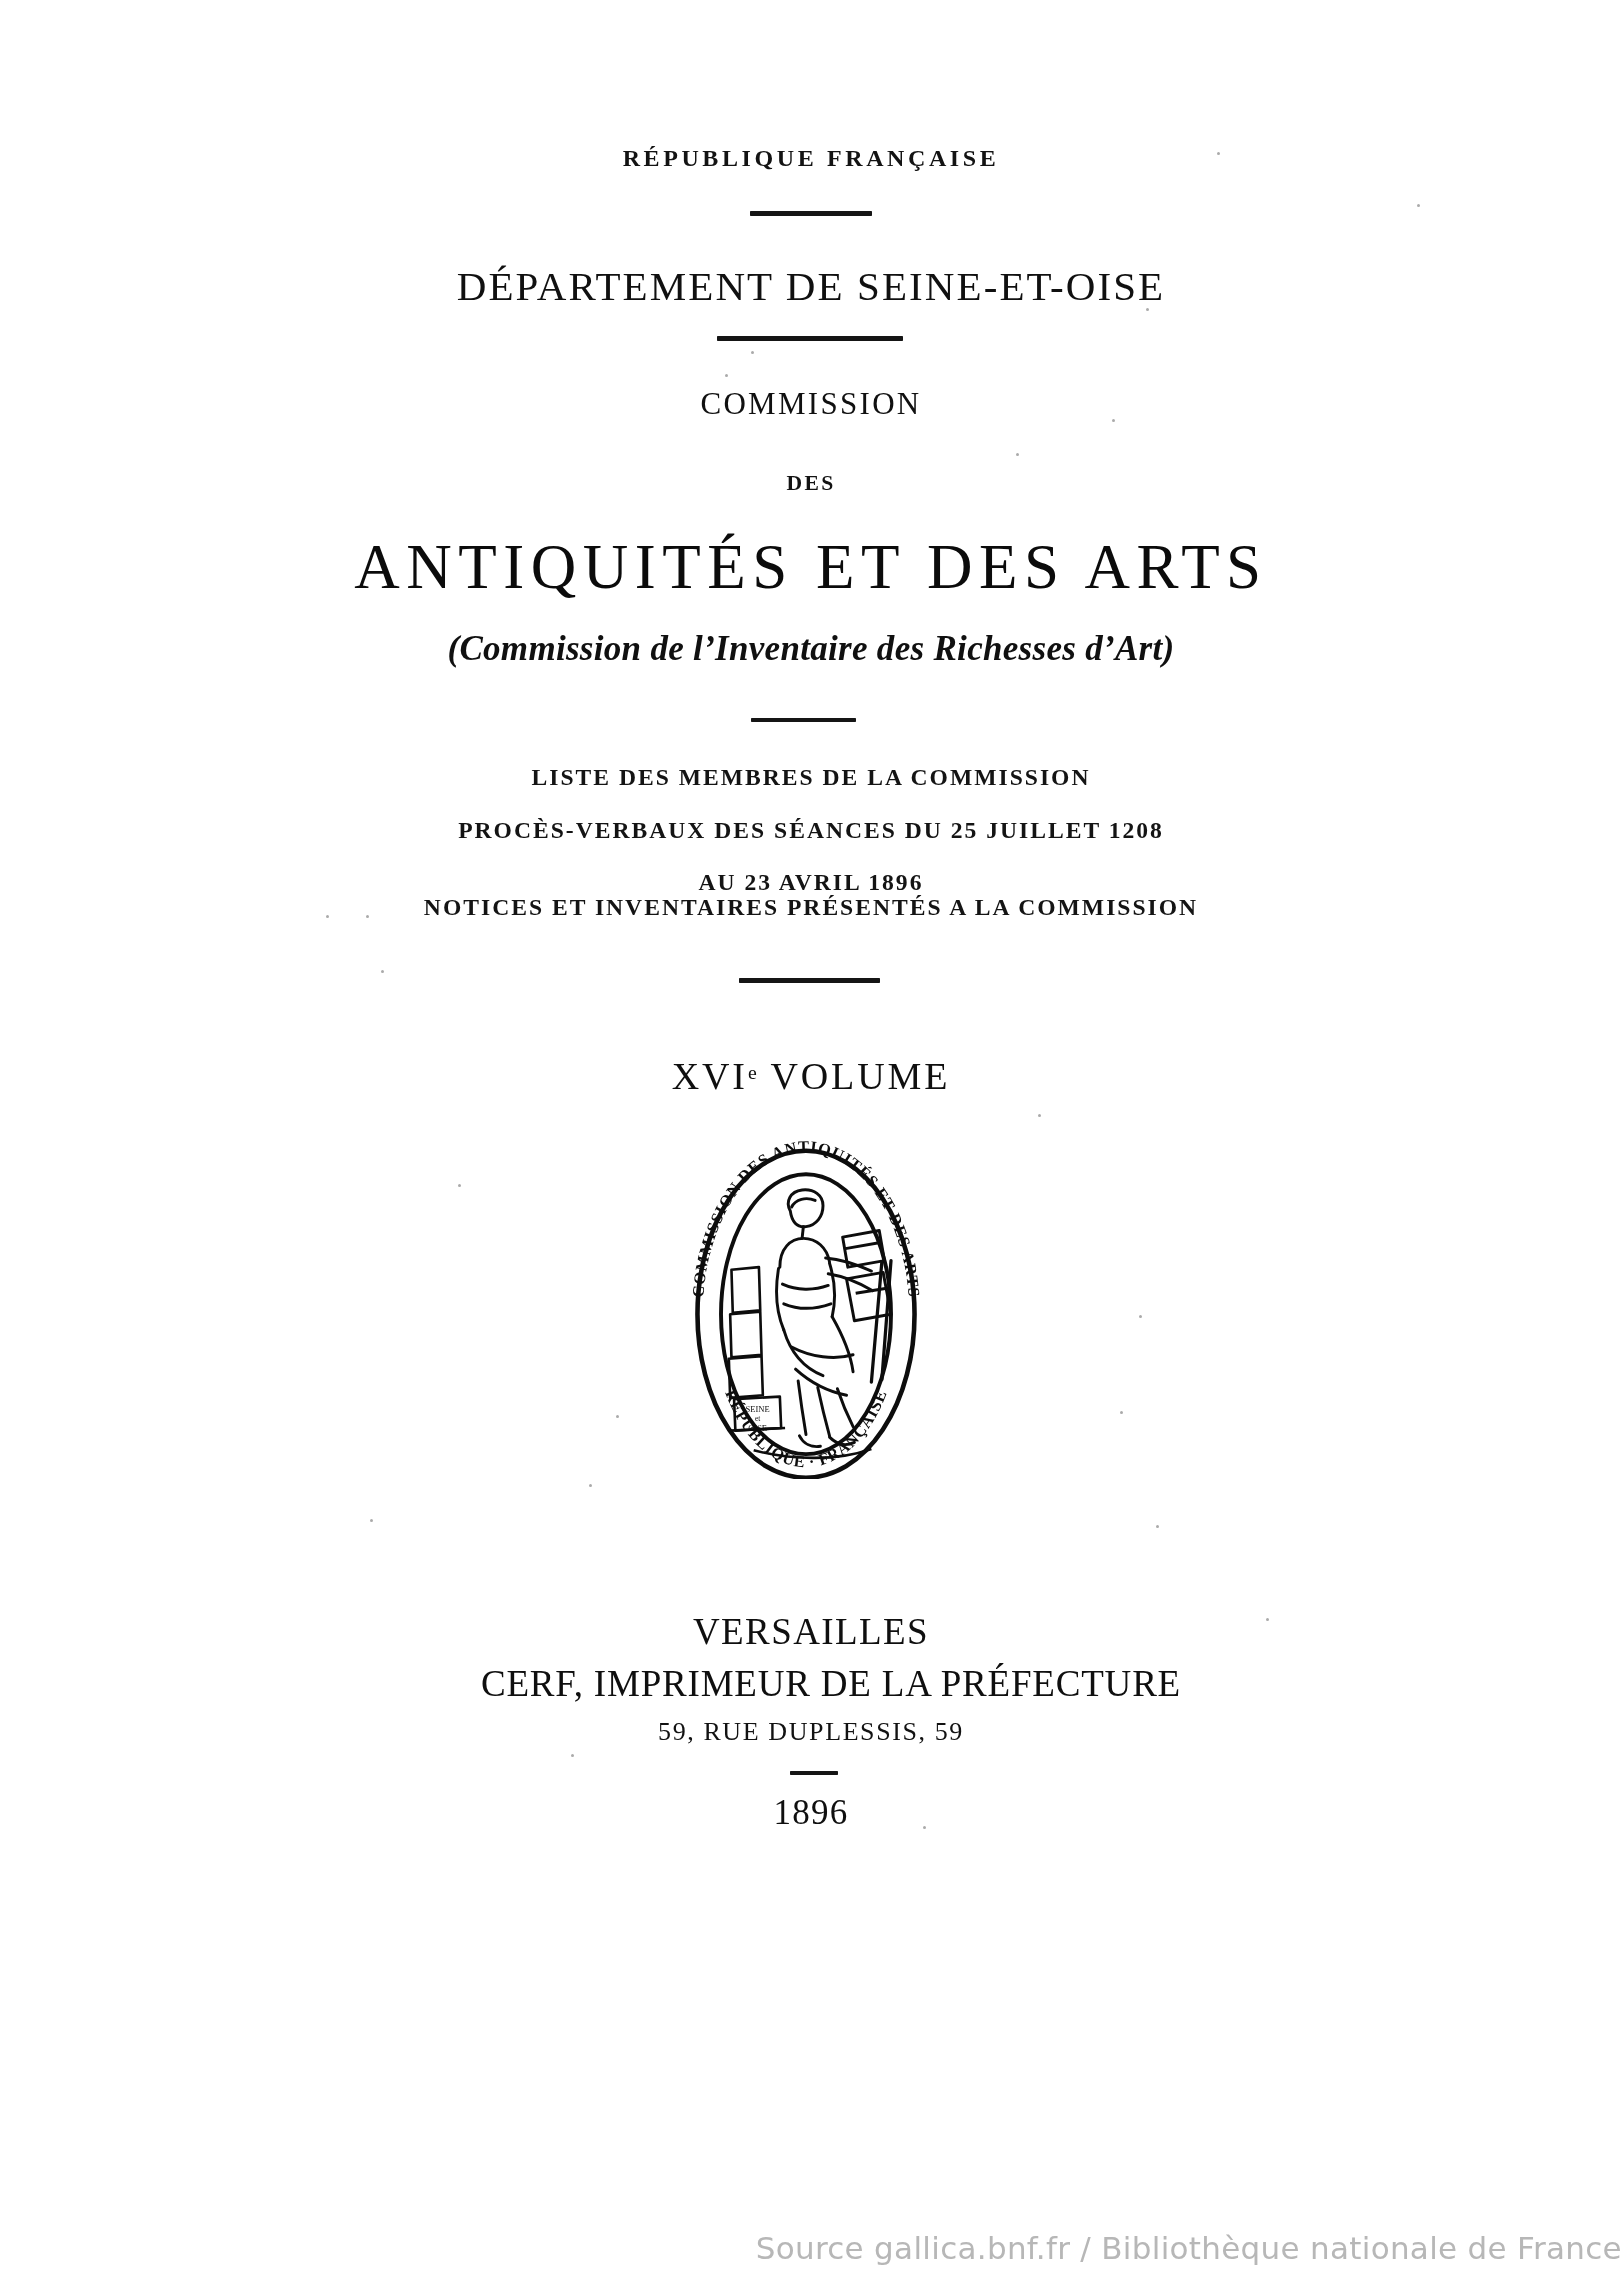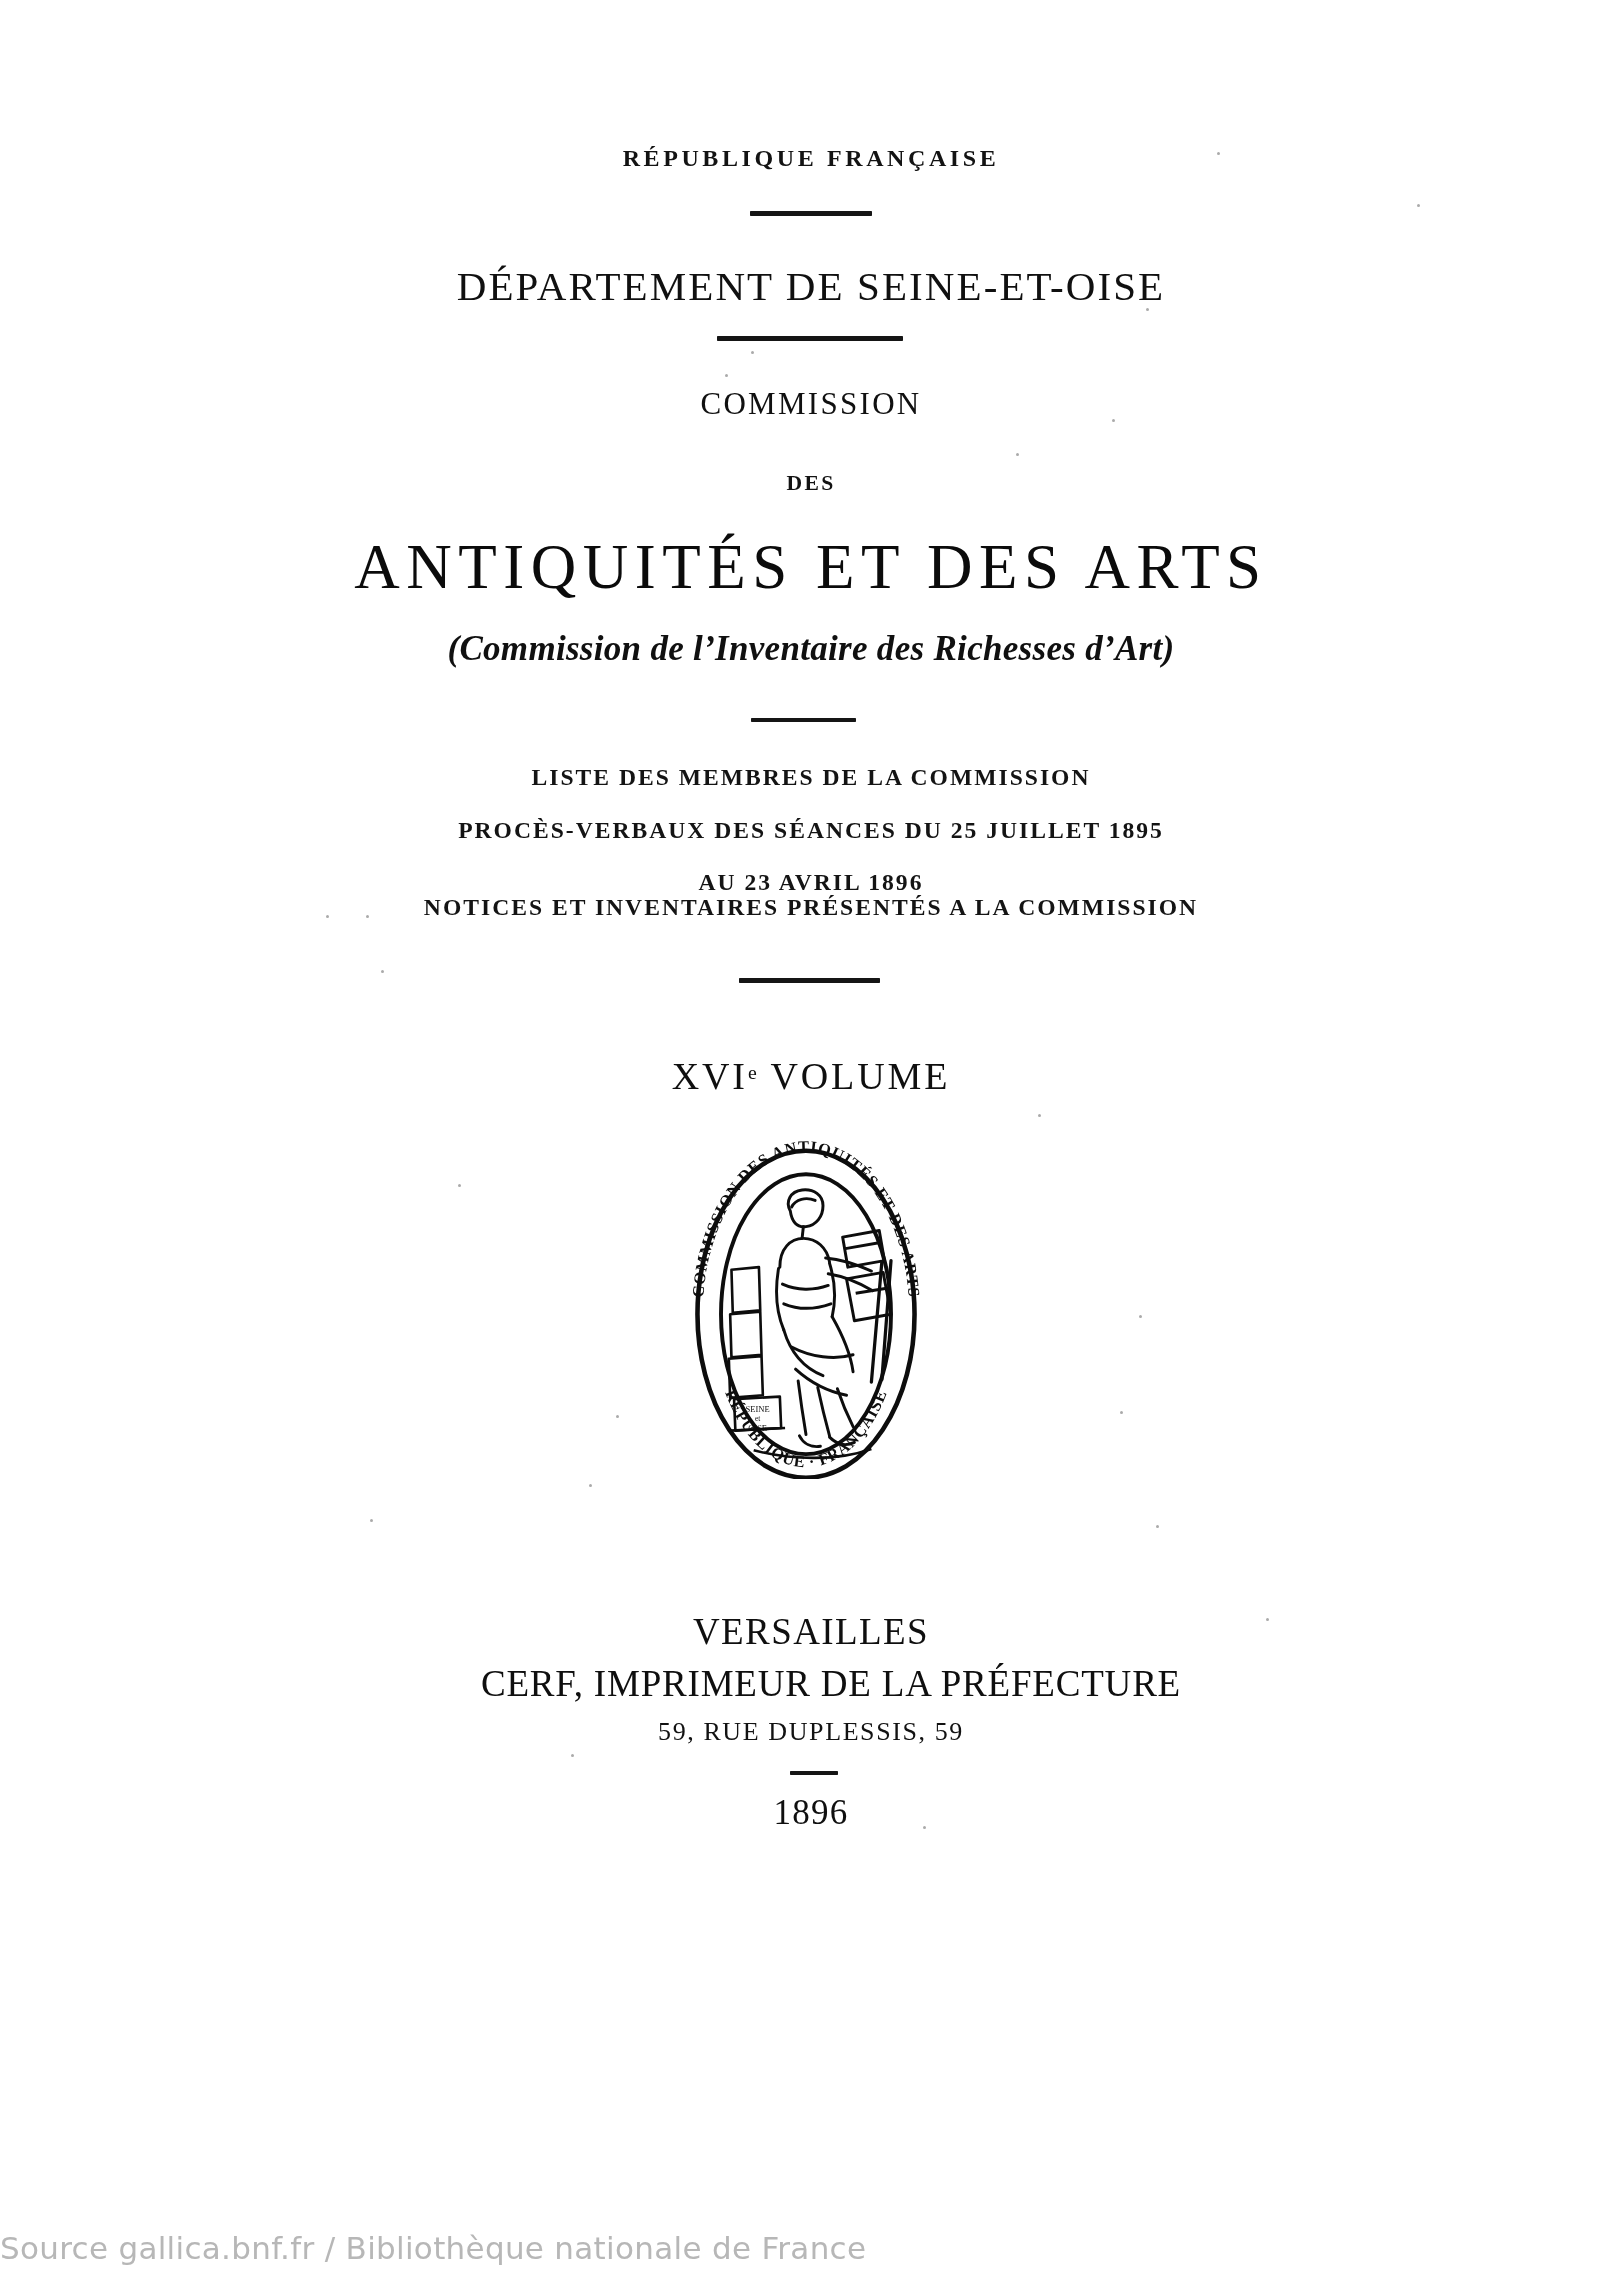--- a/index.html
+++ b/index.html
@@ -155,21 +155,21 @@
     height: 340px;
   }
   .seal svg { display: block; width: 100%; height: 100%; }
 
   
   .gallica-footer {
     position: absolute;
     left: 0;
     right: 0;
     top: 2230px;
-    text-align: left;
+    text-align: right;
     font-family: "DejaVu Sans", "Liberation Sans", sans-serif;
     font-size: 31px;
     color: #b7b7b7;
     letter-spacing: 0.3px;
     white-space: nowrap;
   }
 
   
   .speck {
     position: absolute;
@@ -198,21 +198,21 @@
   <div class="centered line-des">DES</div>
 
   <div class="centered line-maintitle">ANTIQUITÉS ET DES ARTS</div>
 
   <div class="centered line-subtitle">(Commission de l’Inventaire des Richesses d’Art)</div>
 
   <div class="rule thin" style="left:751px; top:718px; width:105px;"></div>
 
   <div class="block-contents">
     <div class="cline cline-1">LISTE DES MEMBRES DE LA COMMISSION</div>
-    <div class="cline cline-2">PROCÈS-VERBAUX DES SÉANCES DU 25 JUILLET 1895</div>
+    <div class="cline cline-2">PROCÈS-VERBAUX DES SÉANCES DU 25 JUILLET 1208</div>
     <div class="cline cline-3">AU 23 AVRIL 1896</div>
     <div class="cline cline-4">NOTICES ET INVENTAIRES PRÉSENTÉS A LA COMMISSION</div>
   </div>
 
   <div class="rule" style="left:739px; top:978px; width:141px;"></div>
 
   <div class="centered line-volume">
     <span>XVI</span><span class="sup">e</span>&nbsp;<span>VOLUME</span>
   </div>
 

